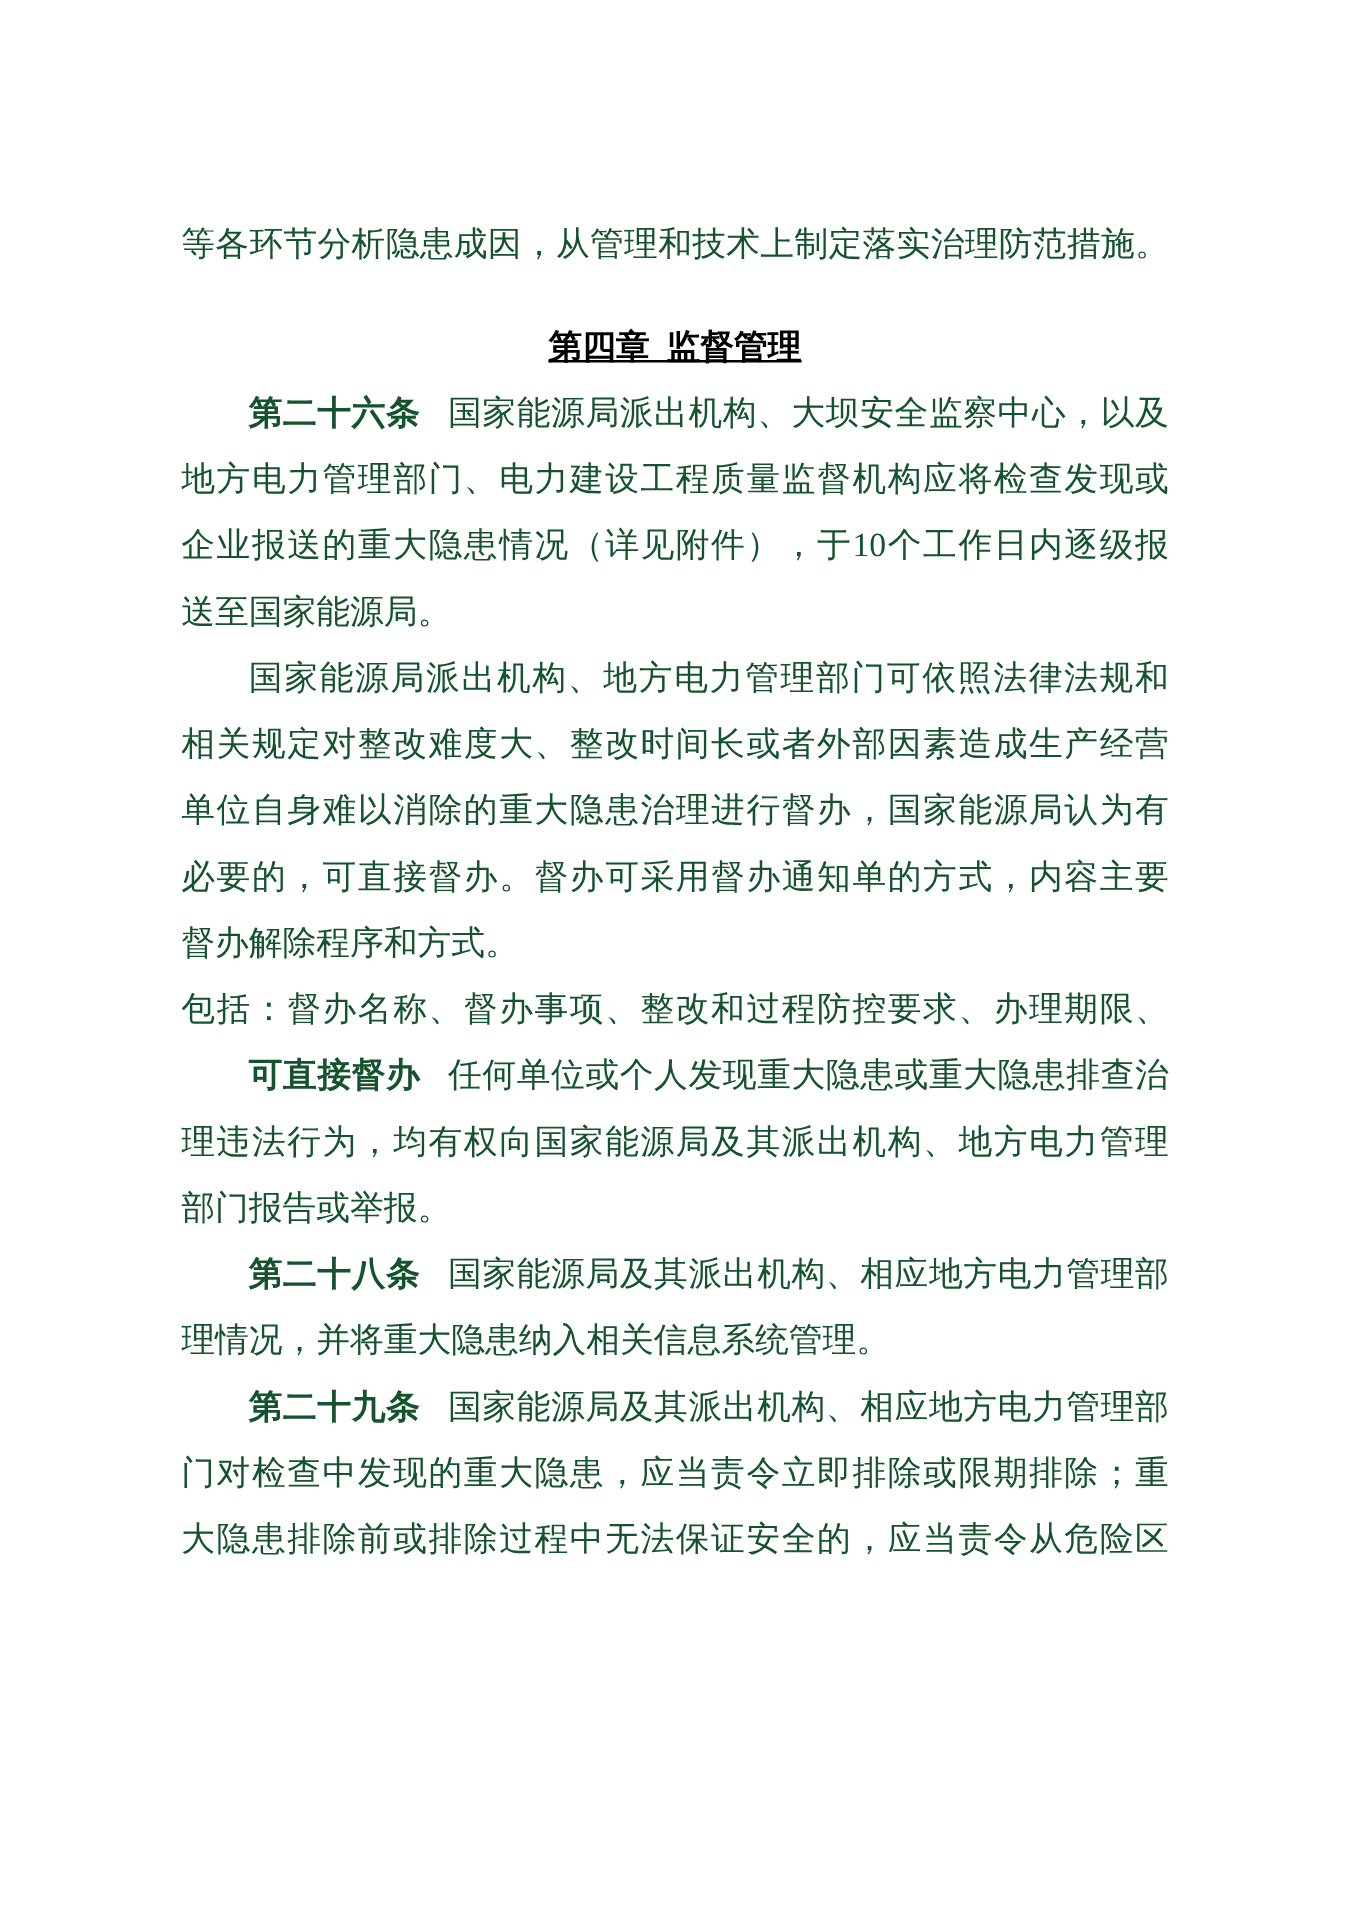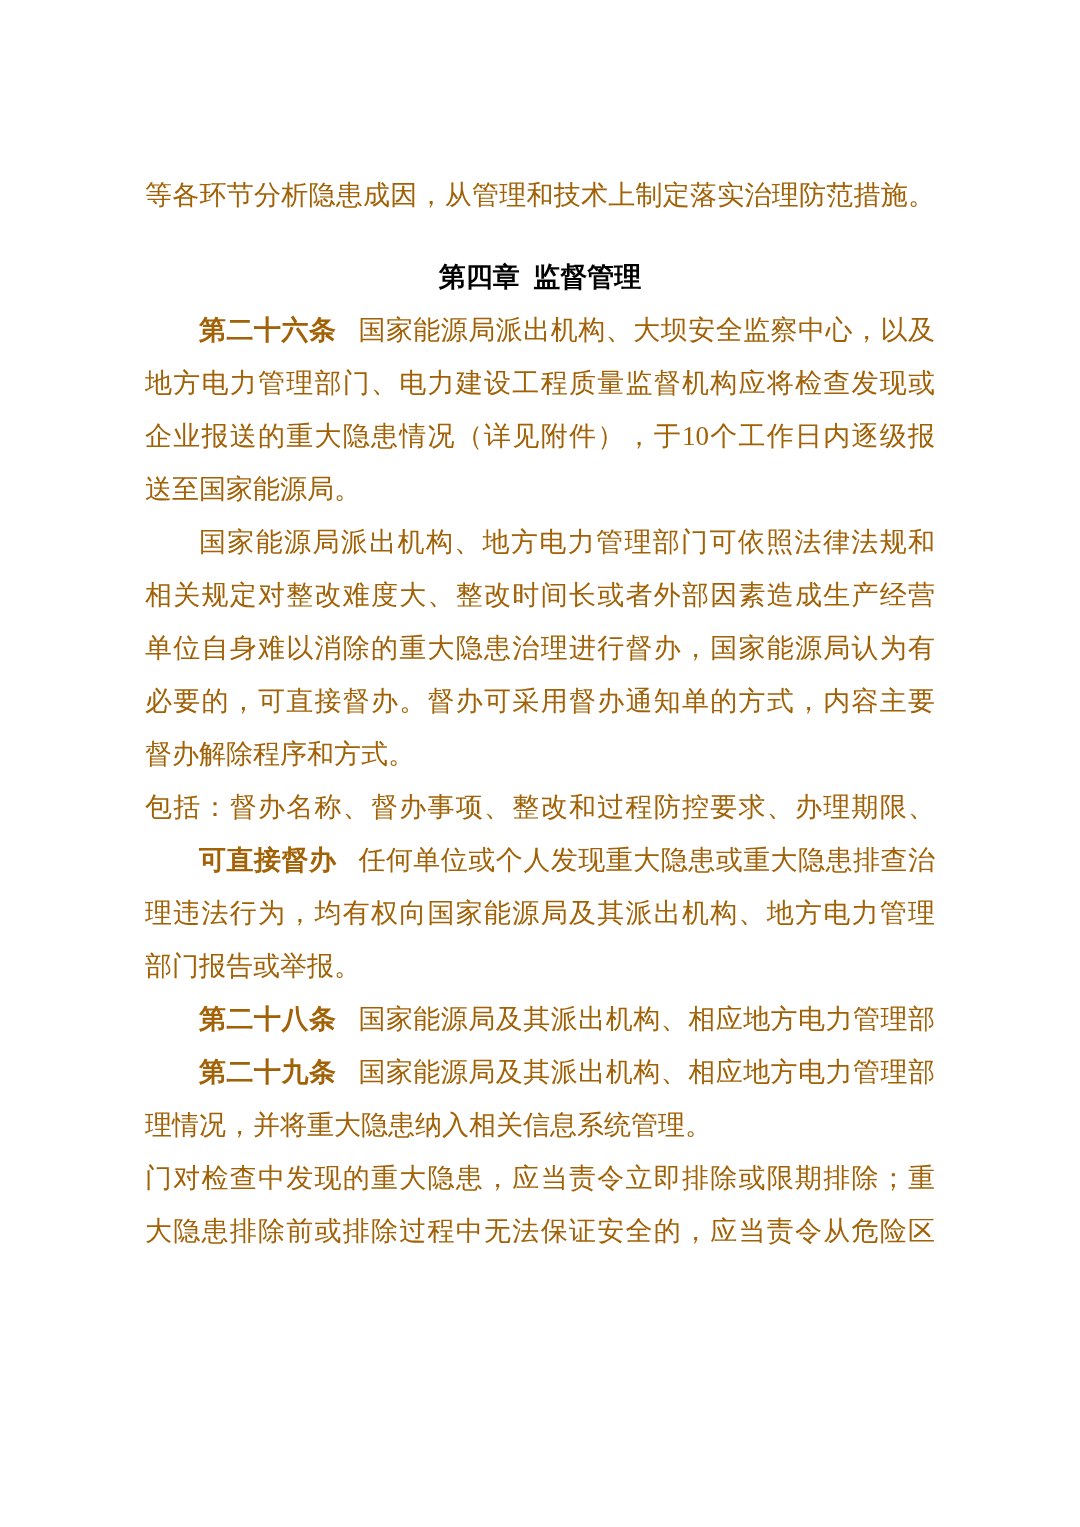--- a/index.html
+++ b/index.html
@@ -25,21 +25,21 @@
     top: 169px;
     width: 790px;
     color: #000000;
   }
   .l {
     font-family: "Liberation Serif", "DejaVu Serif", serif;
     font-size: 27px;
     line-height: 53px;
     height: 53px;
     overflow: hidden;
-    color: #a16207;
+    color: #14532d;
   }
   .fill {
     text-align: justify;
     text-align-last: justify;
   }
   .end {
     text-align: right;
     text-align-last: left;
   }
   .ind {
@@ -54,20 +54,21 @@
     margin: 29px 0 0 0;
     height: 53px;
     line-height: 53px;
     text-align: center;
     text-align-last: center;
     font-family: "Liberation Sans", "DejaVu Sans", sans-serif;
     font-weight: 700;
     font-size: 27px;
     word-spacing: 6px;
     color: #000000;
+    text-decoration: underline;
   }
 </style>
 </head>
 <body>
 
 <div class="page">
   <div class="content">
 
     <div class="l fill">等各环节分析隐患成因，从管理和技术上制定落实治理防范措施。</div>
 
@@ -83,20 +84,20 @@
     <div class="l fill">单位自身难以消除的重大隐患治理进行督办，国家能源局认为有</div>
     <div class="l fill">必要的，可直接督办。督办可采用督办通知单的方式，内容主要</div>
     <div class="l end">督办解除程序和方式。</div>
     <div class="l fill">包括：督办名称、督办事项、整改和过程防控要求、办理期限、</div>
 
     <div class="l fill ind"><span class="num">可直接督办</span><span>任何单位或个人发现重大隐患或重大隐患排查治</span></div>
     <div class="l fill">理违法行为，均有权向国家能源局及其派出机构、地方电力管理</div>
     <div class="l end">部门报告或举报。</div>
 
     <div class="l fill ind"><span class="num">第二十八条</span><span>国家能源局及其派出机构、相应地方电力管理部</span></div>
+    <div class="l end">理情况，并将重大隐患纳入相关信息系统管理。</div>
+
     <div class="l fill ind"><span class="num">第二十九条</span><span>国家能源局及其派出机构、相应地方电力管理部</span></div>
-
-    <div class="l end">理情况，并将重大隐患纳入相关信息系统管理。</div>
     <div class="l fill">门对检查中发现的重大隐患，应当责令立即排除或限期排除；重</div>
     <div class="l fill">大隐患排除前或排除过程中无法保证安全的，应当责令从危险区</div>
 
   </div>
 </div>
 
 </body></html>

